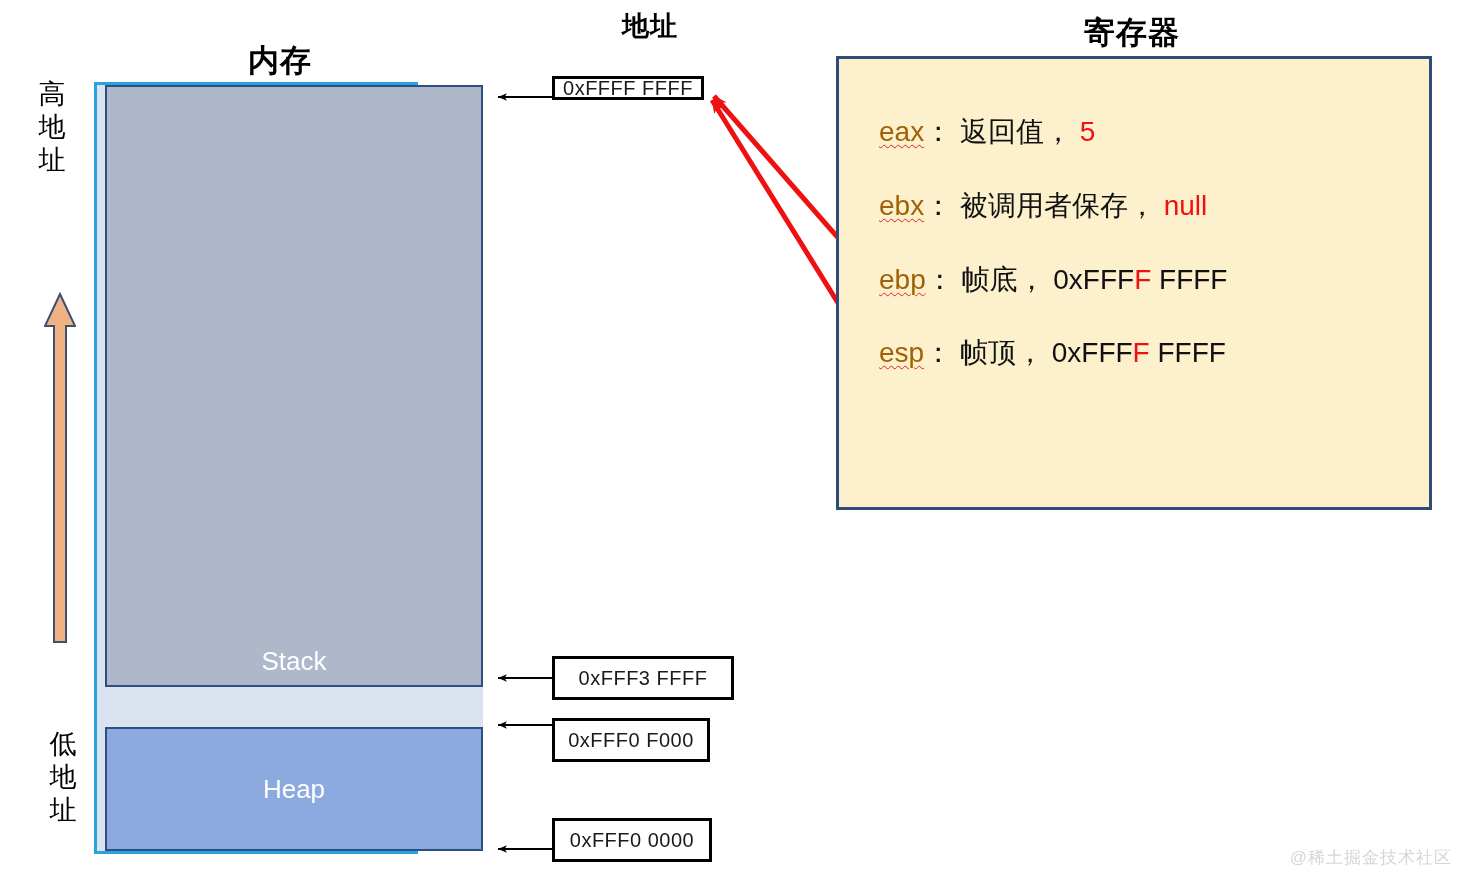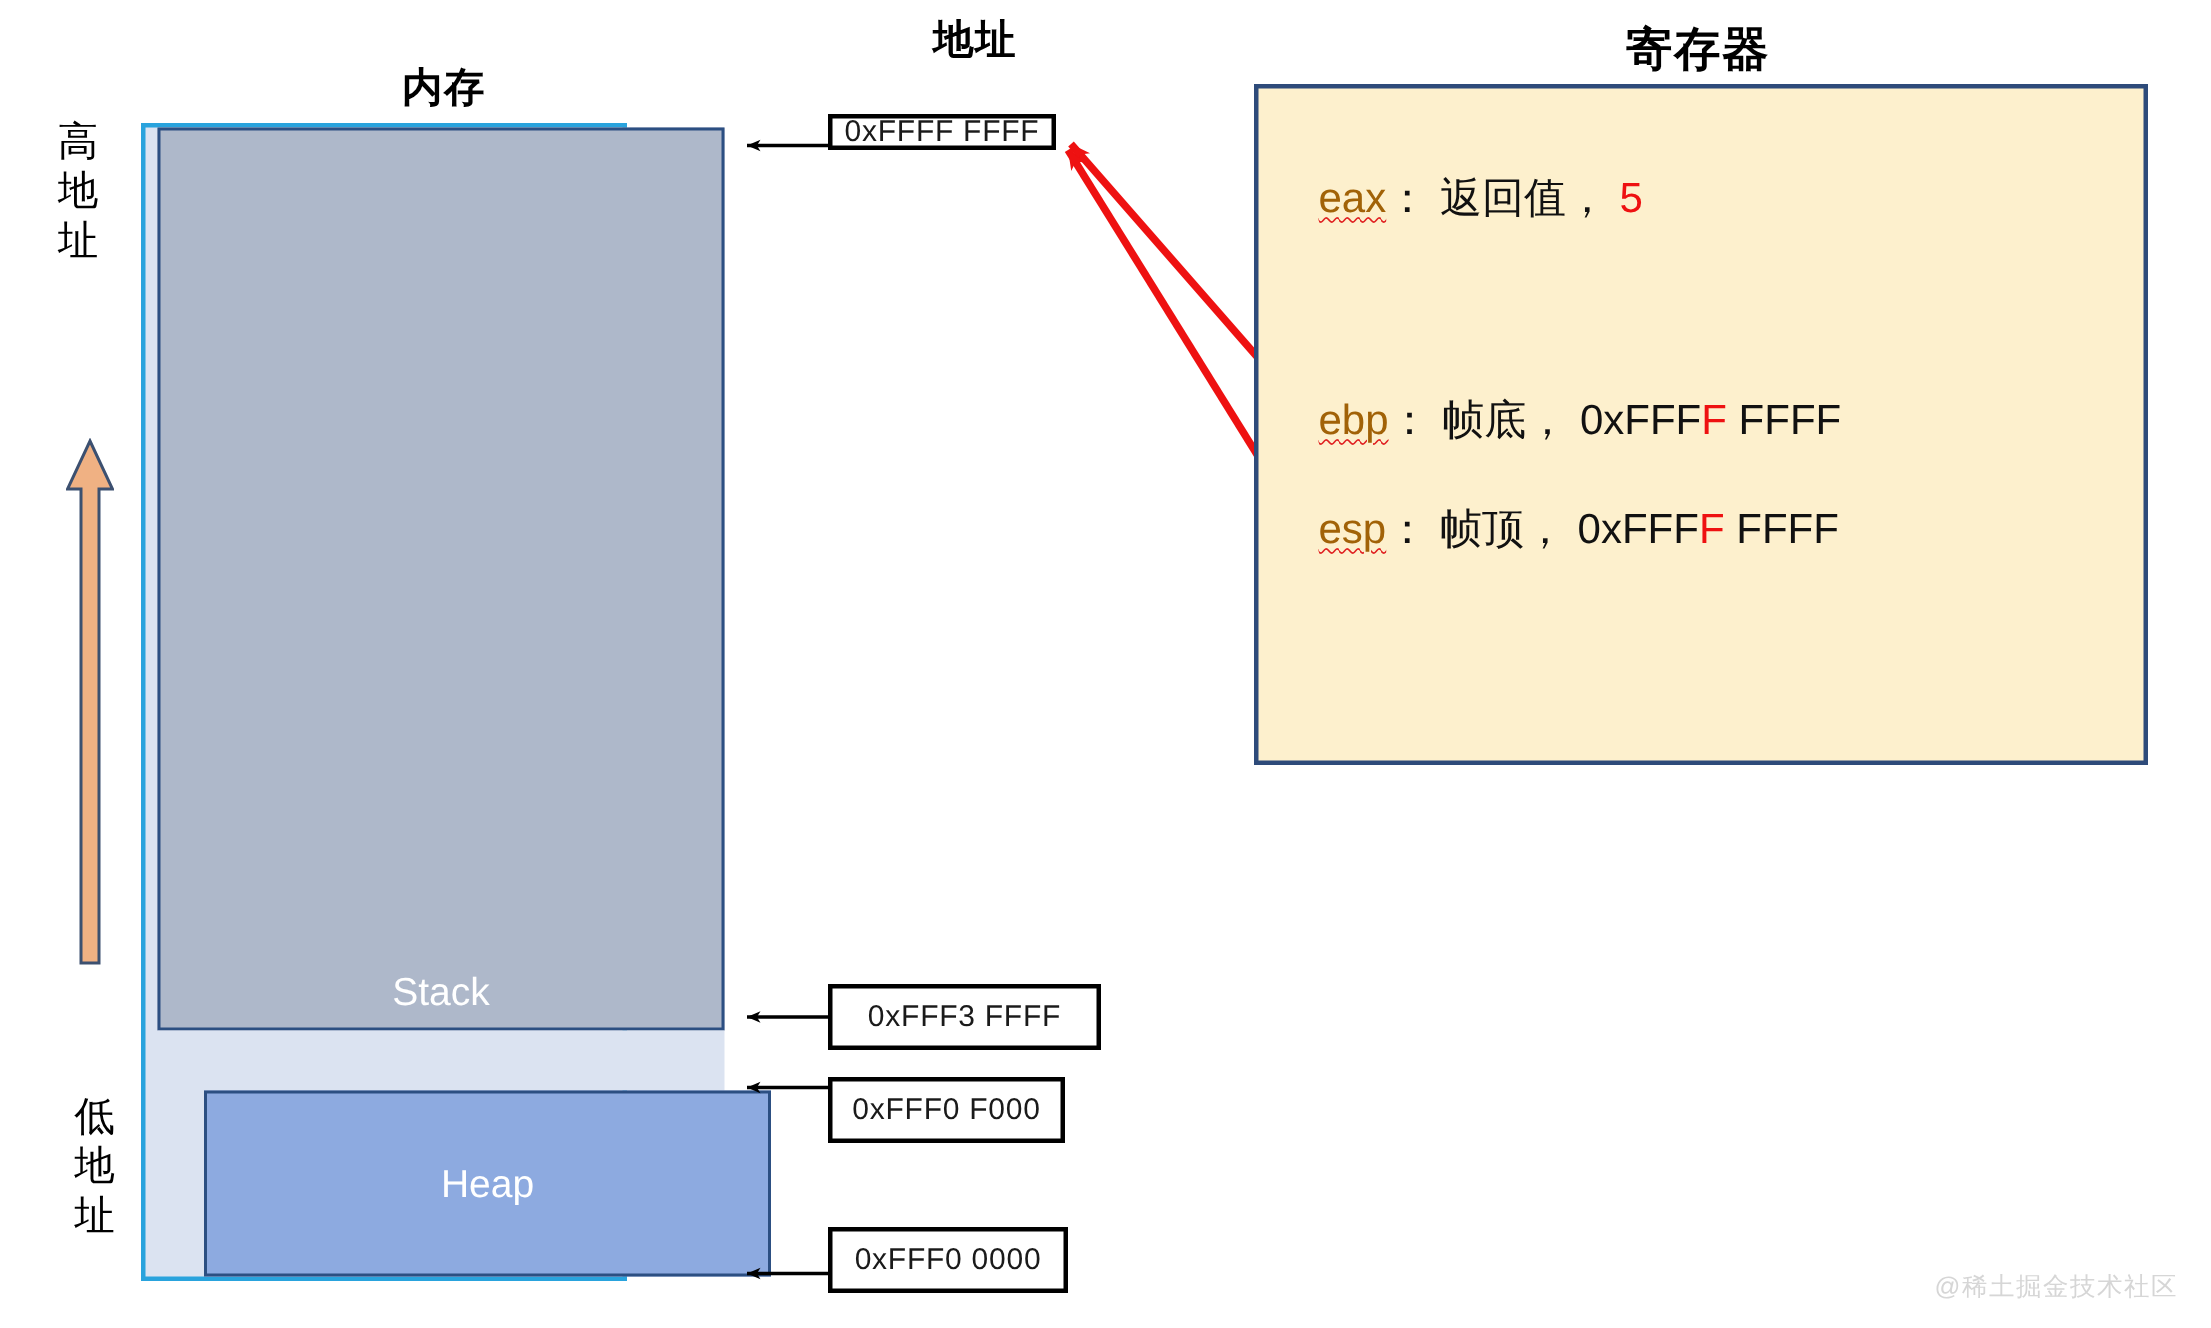--- a/index.html
+++ b/index.html
@@ -18,21 +18,21 @@
     overflow: hidden;
   }
 
   
   .heading {
     position: absolute;
     font-weight: bold;
     color: #000000;
     white-space: nowrap;
   }
-  #memory-title  { left: 268px; top: 40px;  font-size: 27px; letter-spacing: 1px; }
+  #memory-title  { left: 248px; top: 40px;  font-size: 31px; letter-spacing: 1px; }
   #address-title { left: 622px; top: 8px;   font-size: 27px; letter-spacing: 1px; }
   #register-title{ left: 1084px; top: 12px; font-size: 31px; letter-spacing: 1px; }
 
   
   .vlabel {
     position: absolute;
     width: 34px;
     font-size: 27px;
     line-height: 33px;
     color: #000000;
@@ -95,21 +95,20 @@
     width: 378px;
     height: 124px;
     background: #8daae0;
     border: 2px solid #2c4f82;
     box-sizing: border-box;
     color: #ffffff;
     font-size: 26px;
     display: flex;
     align-items: center;
     justify-content: center;
-    margin-left: 31px;
   }
 
   
   .addr-box {
     position: absolute;
     border: 3px solid #000000;
     background: #ffffff;
     font-size: 20px;
     color: #1a1a1a;
     display: flex;
@@ -233,20 +232,23 @@
     <g>
       <line x1="868" y1="272" x2="714" y2="96" stroke="#ee1111" stroke-width="5" marker-end="url(#redArrow)"></line>
       <line x1="866" y1="348" x2="712" y2="100" stroke="#ee1111" stroke-width="5" marker-end="url(#redArrow)"></line>
     </g>
   </svg>
 
   <div id="register-box">
     <div class="reg-line" id="reg-line-0">
       <span class="reg-name">eax</span><span class="reg-sep">：</span>&nbsp;<span class="reg-desc">返回值，</span>&nbsp;<span class="reg-val-red">5</span>
     </div>
+    <div class="reg-line" id="reg-line-1">
+      <span class="reg-name">ebx</span><span class="reg-sep">：</span>&nbsp;<span class="reg-desc">被调用者保存，</span>&nbsp;<span class="reg-val-red">null</span>
+    </div>
     <div class="reg-line" id="reg-line-2">
       <span class="reg-name">ebp</span><span class="reg-sep">：</span>&nbsp;<span class="reg-desc">帧底，</span>&nbsp;<span class="reg-val-black">0xFFF</span><span class="reg-hi">F</span><span class="reg-val-black"> FFFF</span>
     </div>
     <div class="reg-line" id="reg-line-3">
       <span class="reg-name">esp</span><span class="reg-sep">：</span>&nbsp;<span class="reg-desc">帧顶，</span>&nbsp;<span class="reg-val-black">0xFFF</span><span class="reg-hi">F</span><span class="reg-val-black"> FFFF</span>
     </div>
   </div>
 
   <div id="watermark">@稀土掘金技术社区</div>
 

